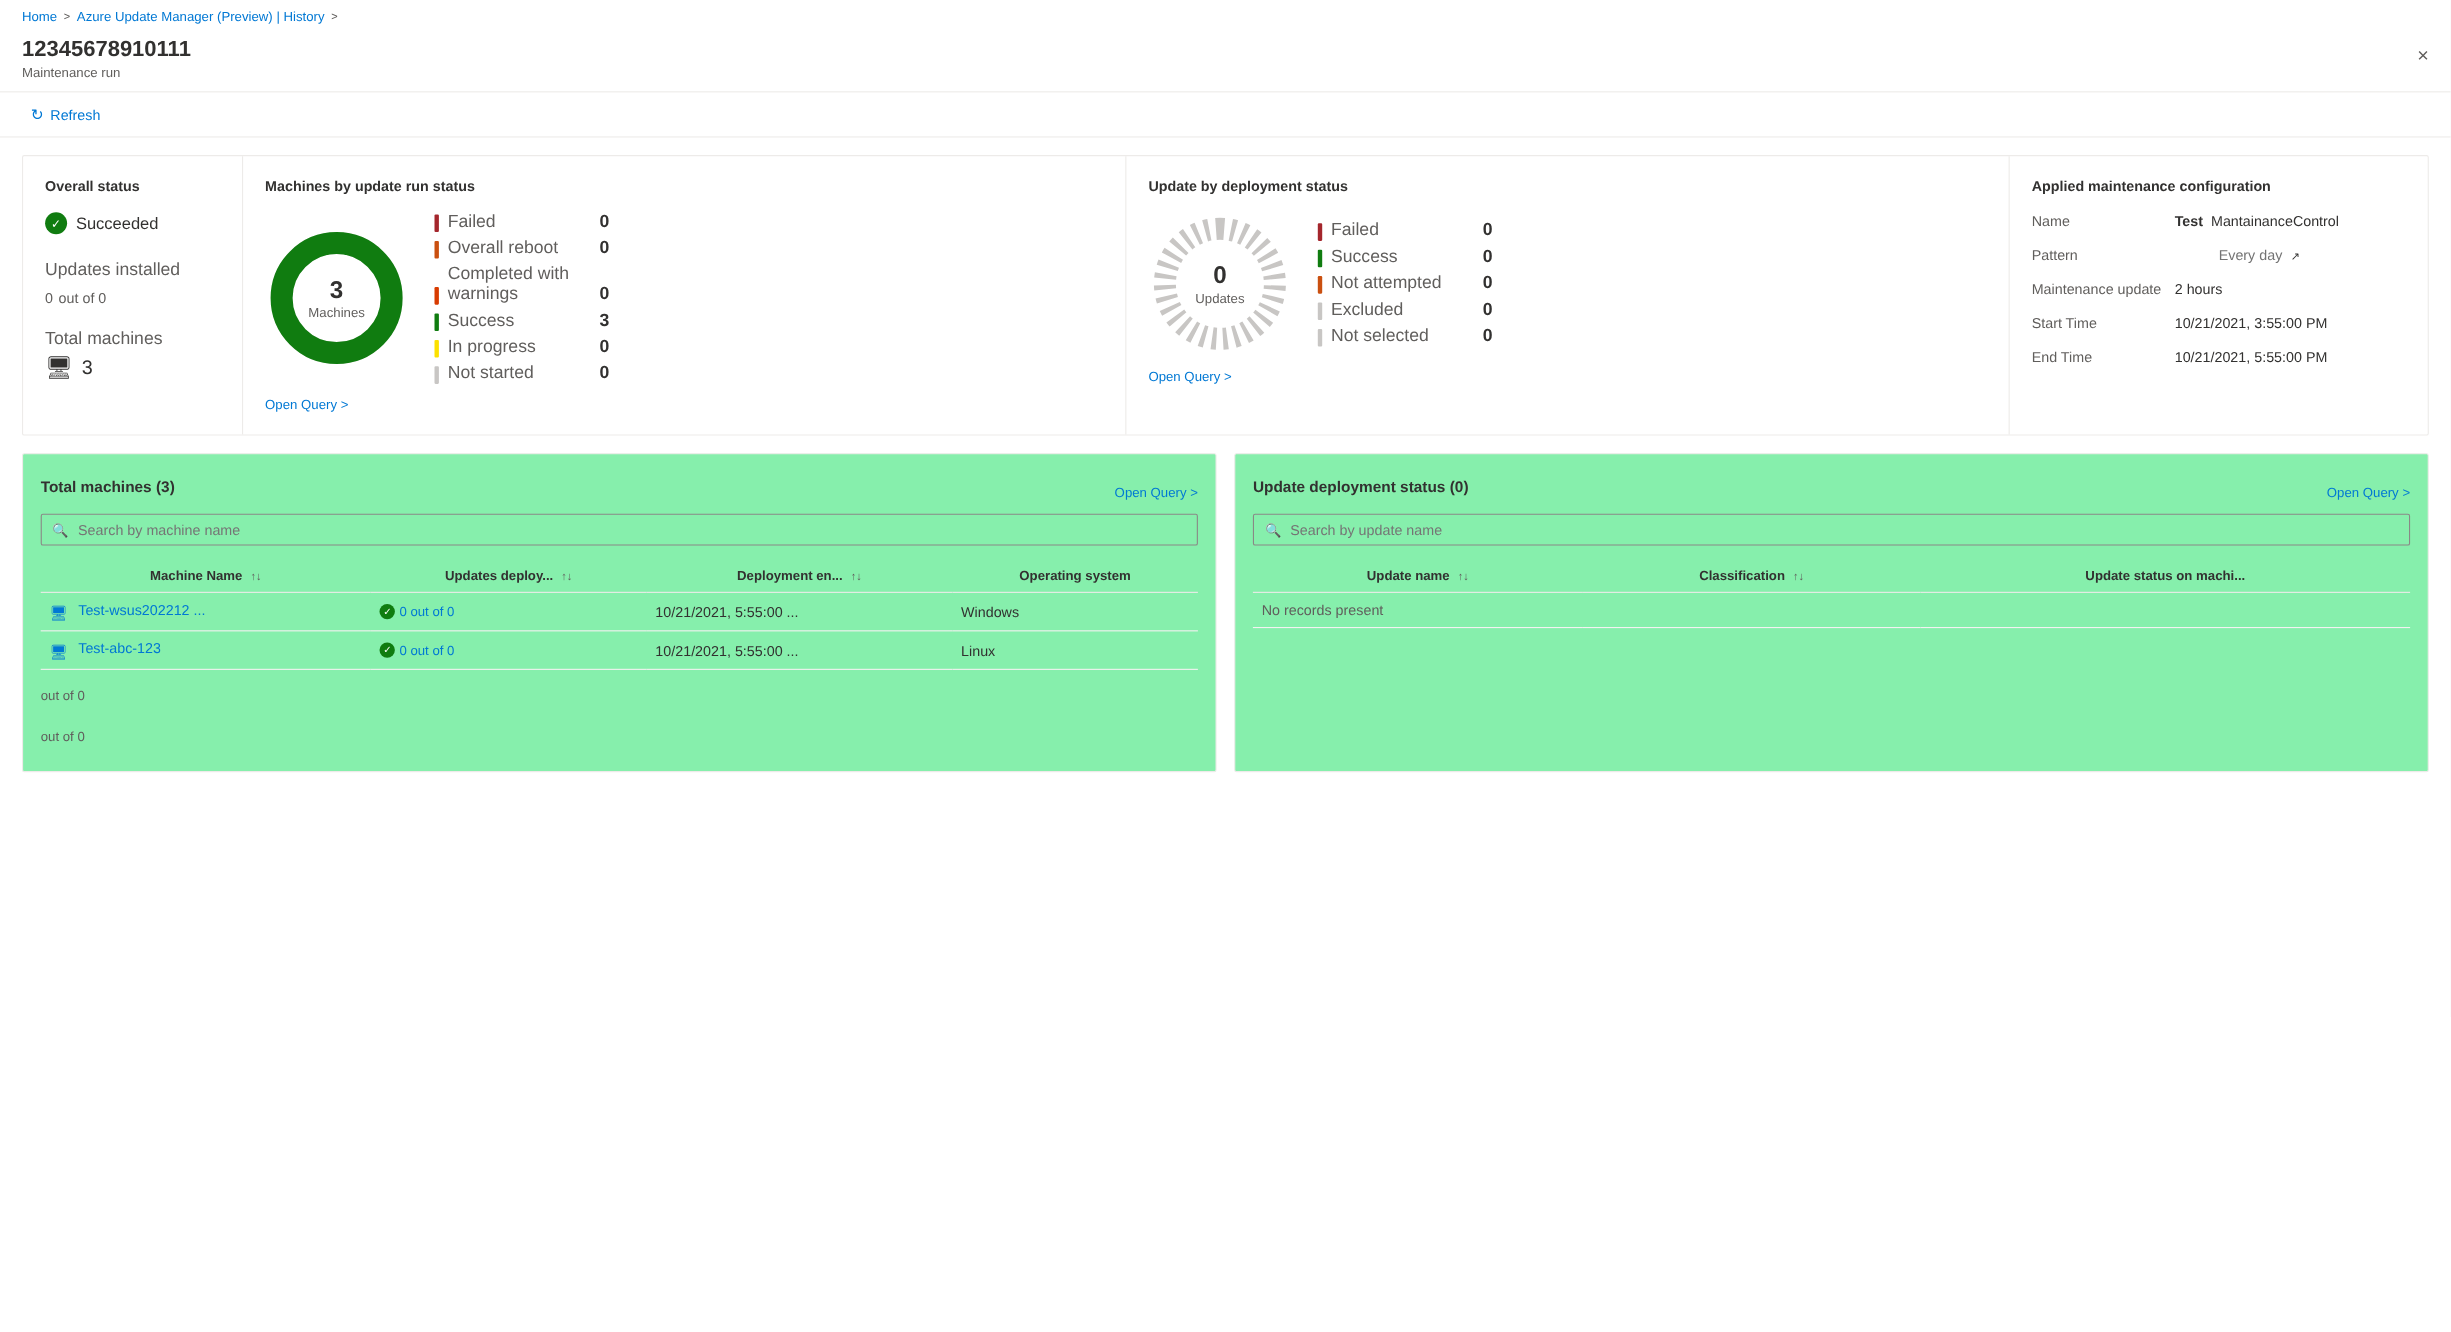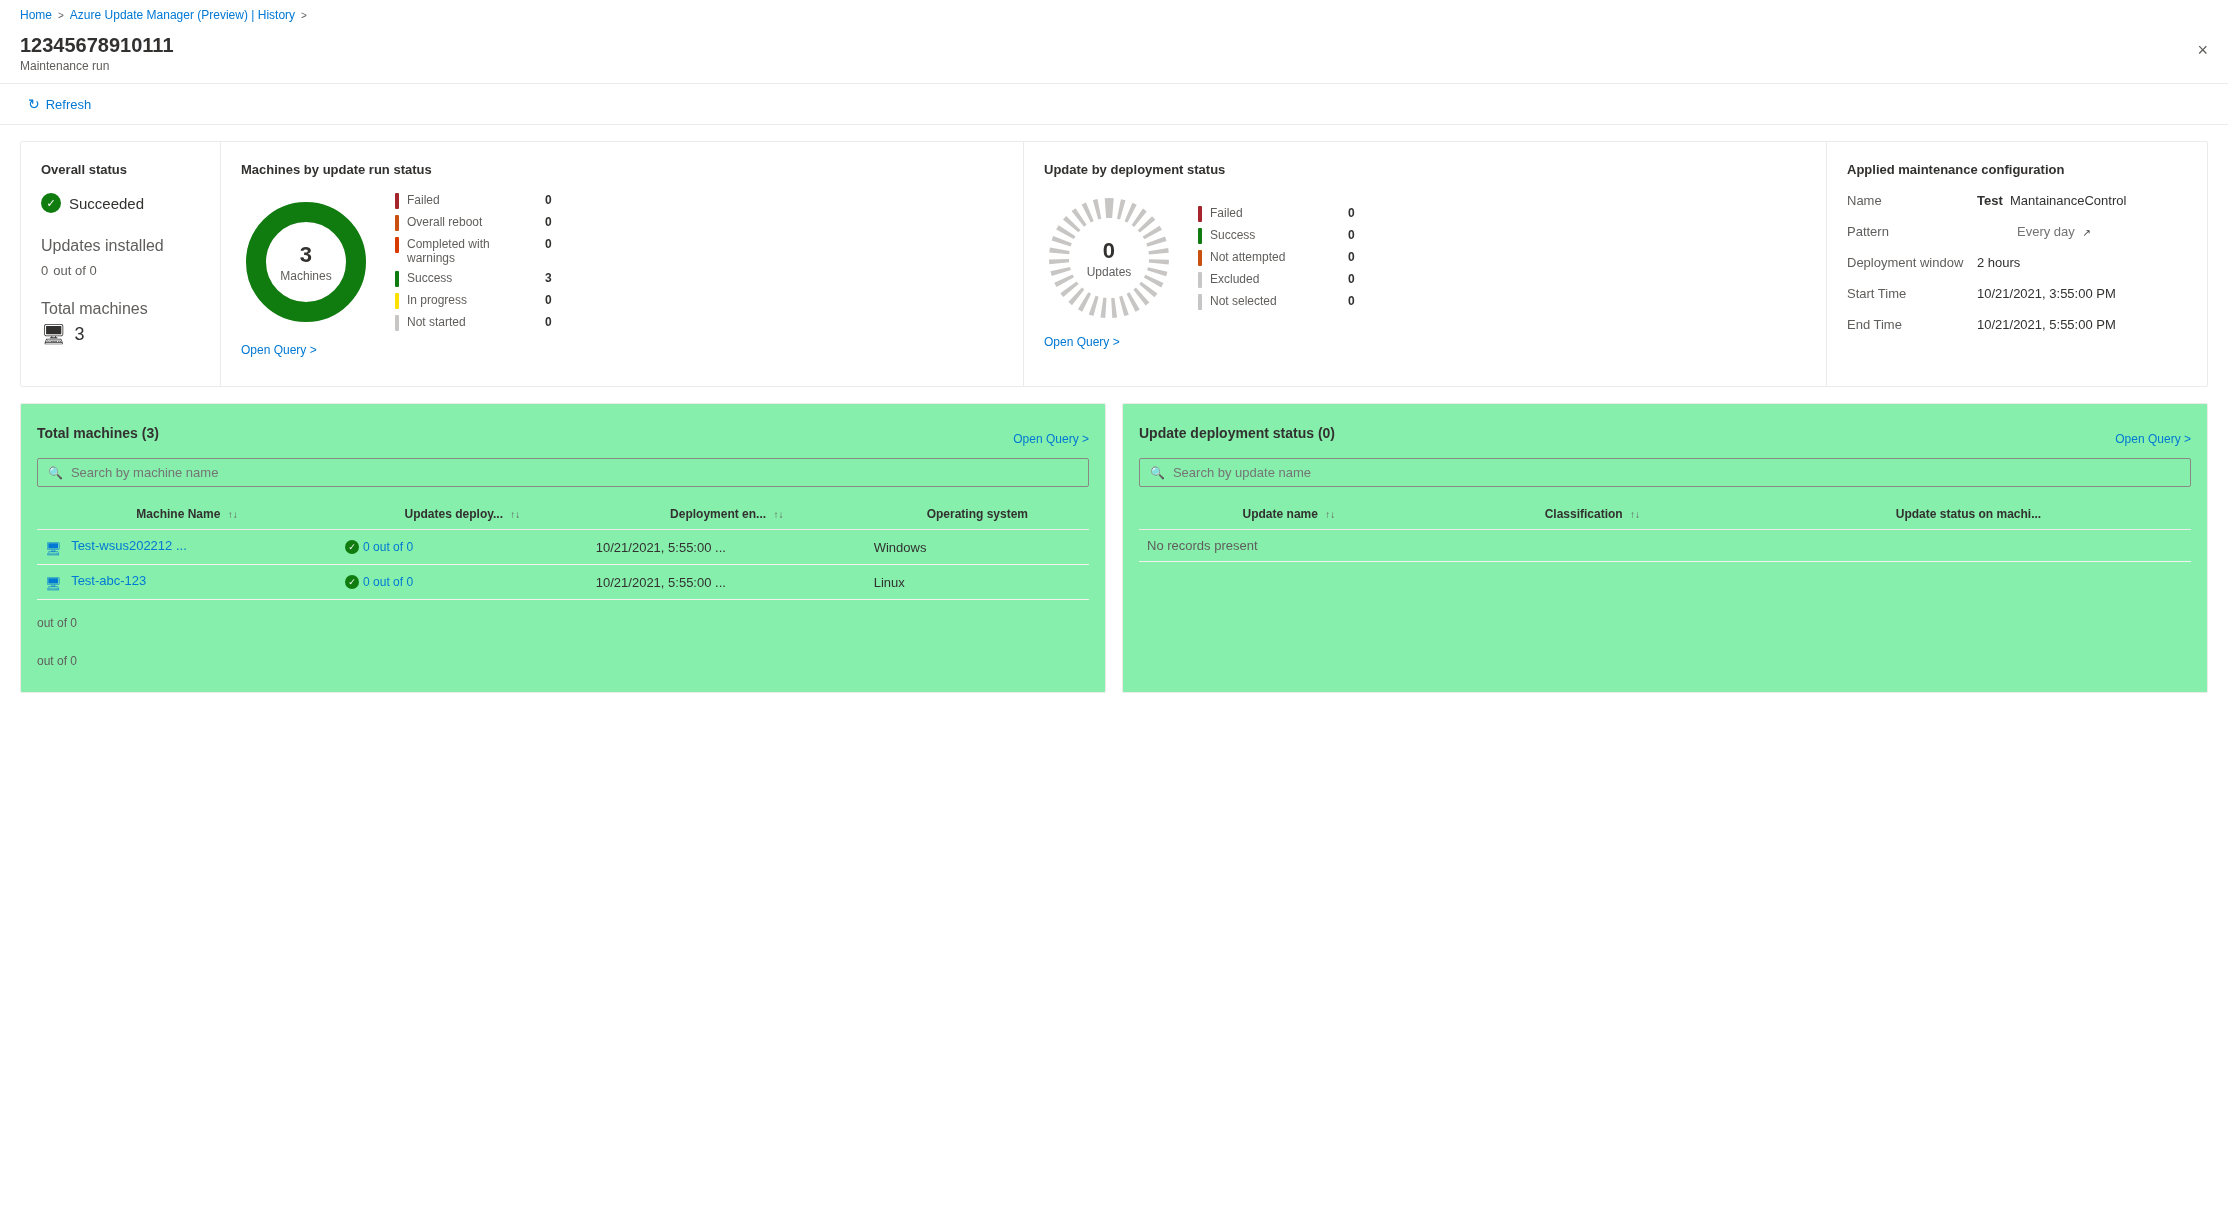--- a/index.html
+++ b/index.html
@@ -49,21 +49,21 @@
     .donut-section { flex: 1; }
     .donut-container { display: flex; align-items: center; gap: 24px; }
     
     .donut-chart { position: relative; width: 130px; height: 130px; flex-shrink: 0; }
     .donut-chart svg { transform: rotate(-90deg); }
     .donut-label { position: absolute; top: 50%; left: 50%; transform: translate(-50%, -50%); text-align: center; }
     .donut-number { font-size: 22px; font-weight: 600; display: block; }
     .donut-text { font-size: 12px; color: #605e5c; }
     
     .legend { display: flex; flex-direction: column; gap: 6px; }
-    .legend-item { display: flex; align-items: flex-start; gap: 8px; font-size: 12px; }
+    .legend-item { display: flex; align-items: flex-end; gap: 8px; font-size: 16px; }
     .legend-color { width: 4px; height: 16px; border-radius: 1px; flex-shrink: 0; }
     .legend-name { color: #605e5c; width: 130px; }
     .legend-value { font-weight: 600; }
     
     .open-query { color: #0078d4; font-size: 12px; cursor: pointer; text-decoration: none; margin-top: 12px; display: inline-block; }
     
     
     .updates-donut-section { flex: 1; border-right: 1px solid #edebe9; }
     
     
@@ -258,21 +258,21 @@
         <div class="config-row">
           <span class="config-key">Pattern</span>
           <span class="config-value">
             <a style="color:#737373;text-decoration:none;margin-left:40px;">Every day</a>
             <span class="external-link">↗</span>
           </span>
         </div>
 
         <div class="config-row">
           <span class="config-key">
-            <span>Deployment window</span>
+            <span>Maintenance update</span>
           </span>
           <span class="config-value">2 hours</span>
         </div>
 
         <div class="config-row">
           <span class="config-key">Start Time</span>
           <span class="config-value">10/21/2021, 3:55:00 PM</span>
         </div>
 
         <div class="config-row">

